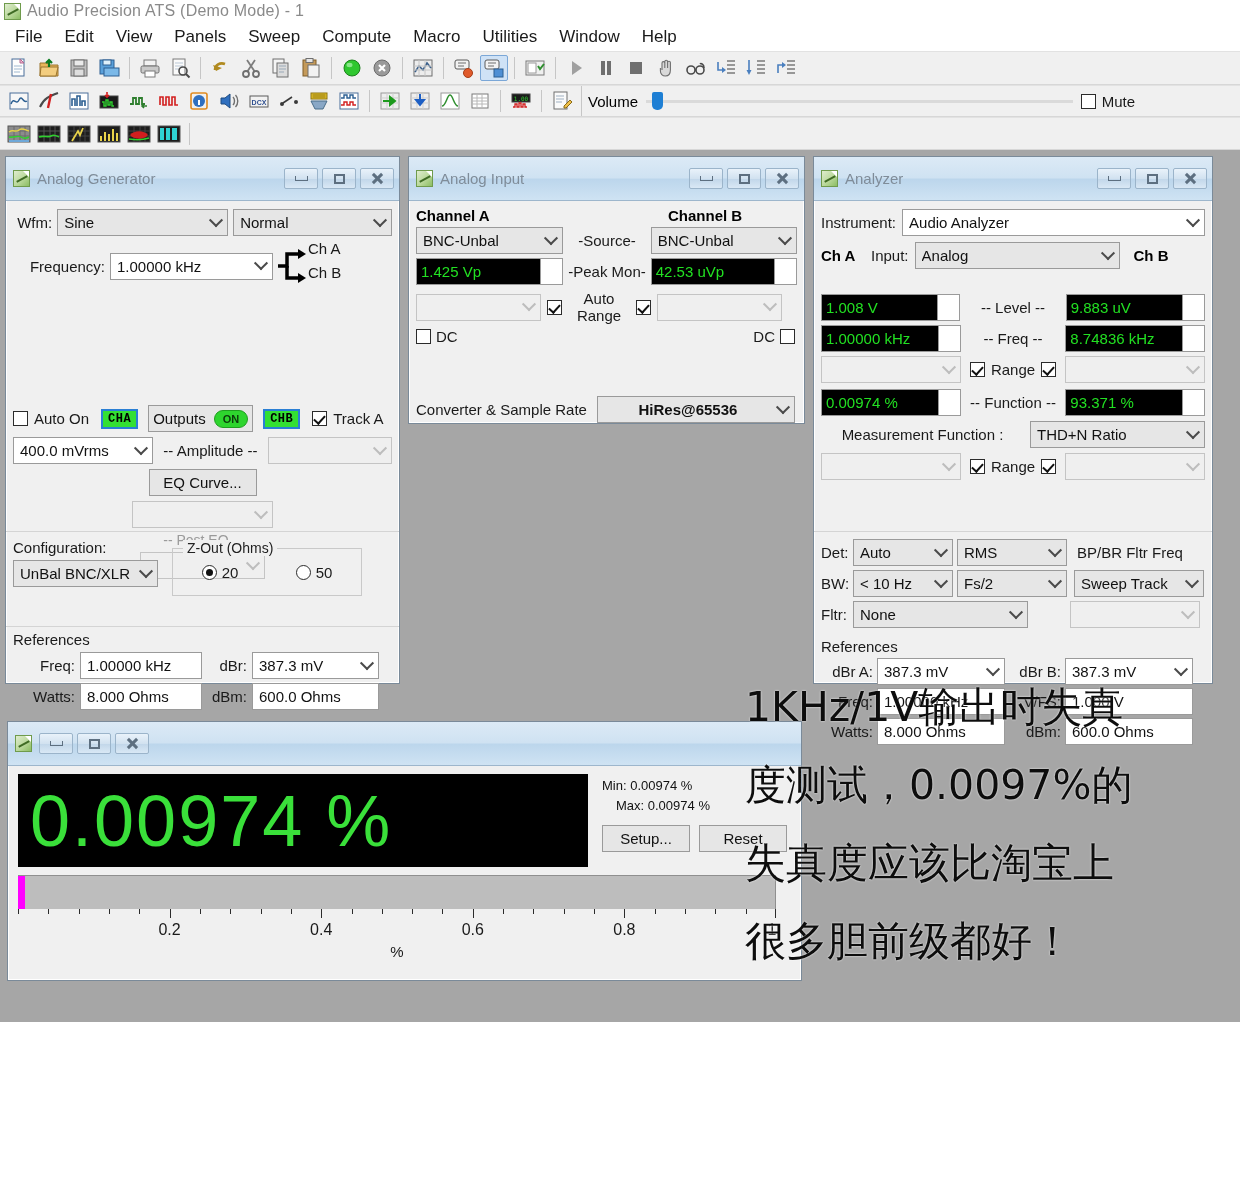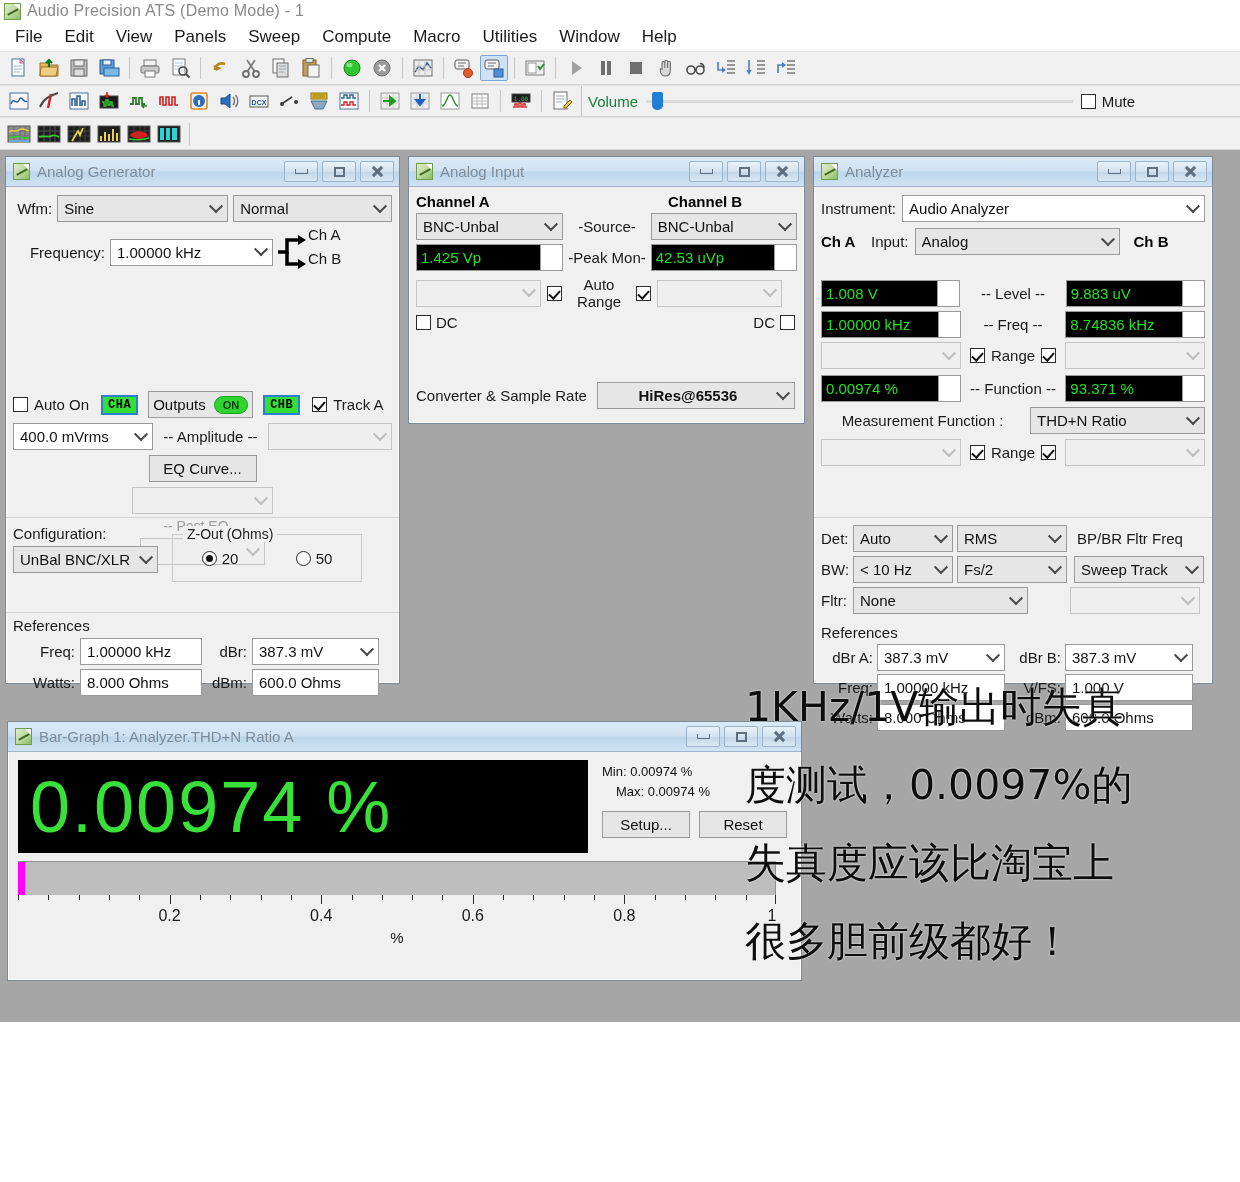--- a/index.html
+++ b/index.html
@@ -71,21 +71,21 @@
   .tsep {
     width: 1px; height: 22px; background: #c6c6c6; margin: 0 5px; flex:0 0 auto;
   }
   .tbtn svg { display:block; }
 
   
   .vol-group {
     display:flex; align-items:center; gap:8px; flex:1 1 auto; height:100%;
     padding-left:6px; border-left:1px solid #c6c6c6; margin-left:4px;
   }
-  .vol-label { font-size:15px; color:#15803d; }
+  .vol-label { font-size:15px; color:#000000; }
   .vol-track {
     position: relative; height: 18px; flex: 1 1 auto; display:flex; align-items:center;
     max-width: 455px;
   }
   .vol-line { position:absolute; left:0; right:0; top:8px; height:3px; background:#dadada; }
   .vol-thumb {
     position: relative; width: 11px; height: 18px; background:#1e7fd4;
     border-radius: 2px 2px 5px 5px; margin-left: 6px; z-index:2;
   }
   .mute-box { display:flex; align-items:center; gap:6px; margin-right:105px; }
@@ -100,21 +100,21 @@
   .mute-label { font-size:15px; color:#1a1a1a; }
 
   
   .win {
     position: absolute;
     background: #f0f0f0;
     border: 1px solid #7a8a99;
     box-shadow: 0 0 0 1px #ffffff inset;
   }
   .win-title {
-    height: 30px; display: flex; align-items: center; gap: 7px; padding-left: 7px;
+    height: 44px; display: flex; align-items: center; gap: 7px; padding-left: 7px;
     background: linear-gradient(180deg,#dceaf6 0%,#cfe2f2 48%,#bcd6ec 52%,#cfe3f3 100%);
     border-bottom: 1px solid #9db6cc;
   }
   .win-title-text {
     font-size: 15px; color: #7f8c99; flex: 1 1 auto; white-space: nowrap;
     overflow: hidden;
   }
   .wbtns { display:flex; gap:4px; padding-right:5px; }
   .wbtn {
     width: 34px; height: 21px;
@@ -1042,21 +1042,20 @@
           <span class="lbl" style="width:52px; text-align:right;">dBm:</span>
           <div class="txtin" style="width:128px;">600.0  Ohms</div>
         </div>
       </div>
     </div>
   </div>
 
   <div class="win" id="bargraph" style="left:7px; top:721px; width:795px; height:260px;">
     <div class="win-title">
       <span class="ap-logo"></span>
-      <span class="win-title-text">Bar-Graph 1: Analyzer.THD+N Ratio A</span>
       <span class="wbtns">
         <span class="wbtn">
             <i class="ico-min"></i>
           </span>
         <span class="wbtn">
             <i class="ico-max"></i>
           </span>
         <span class="wbtn">
             <i class="ico-close"></i>
           </span>

